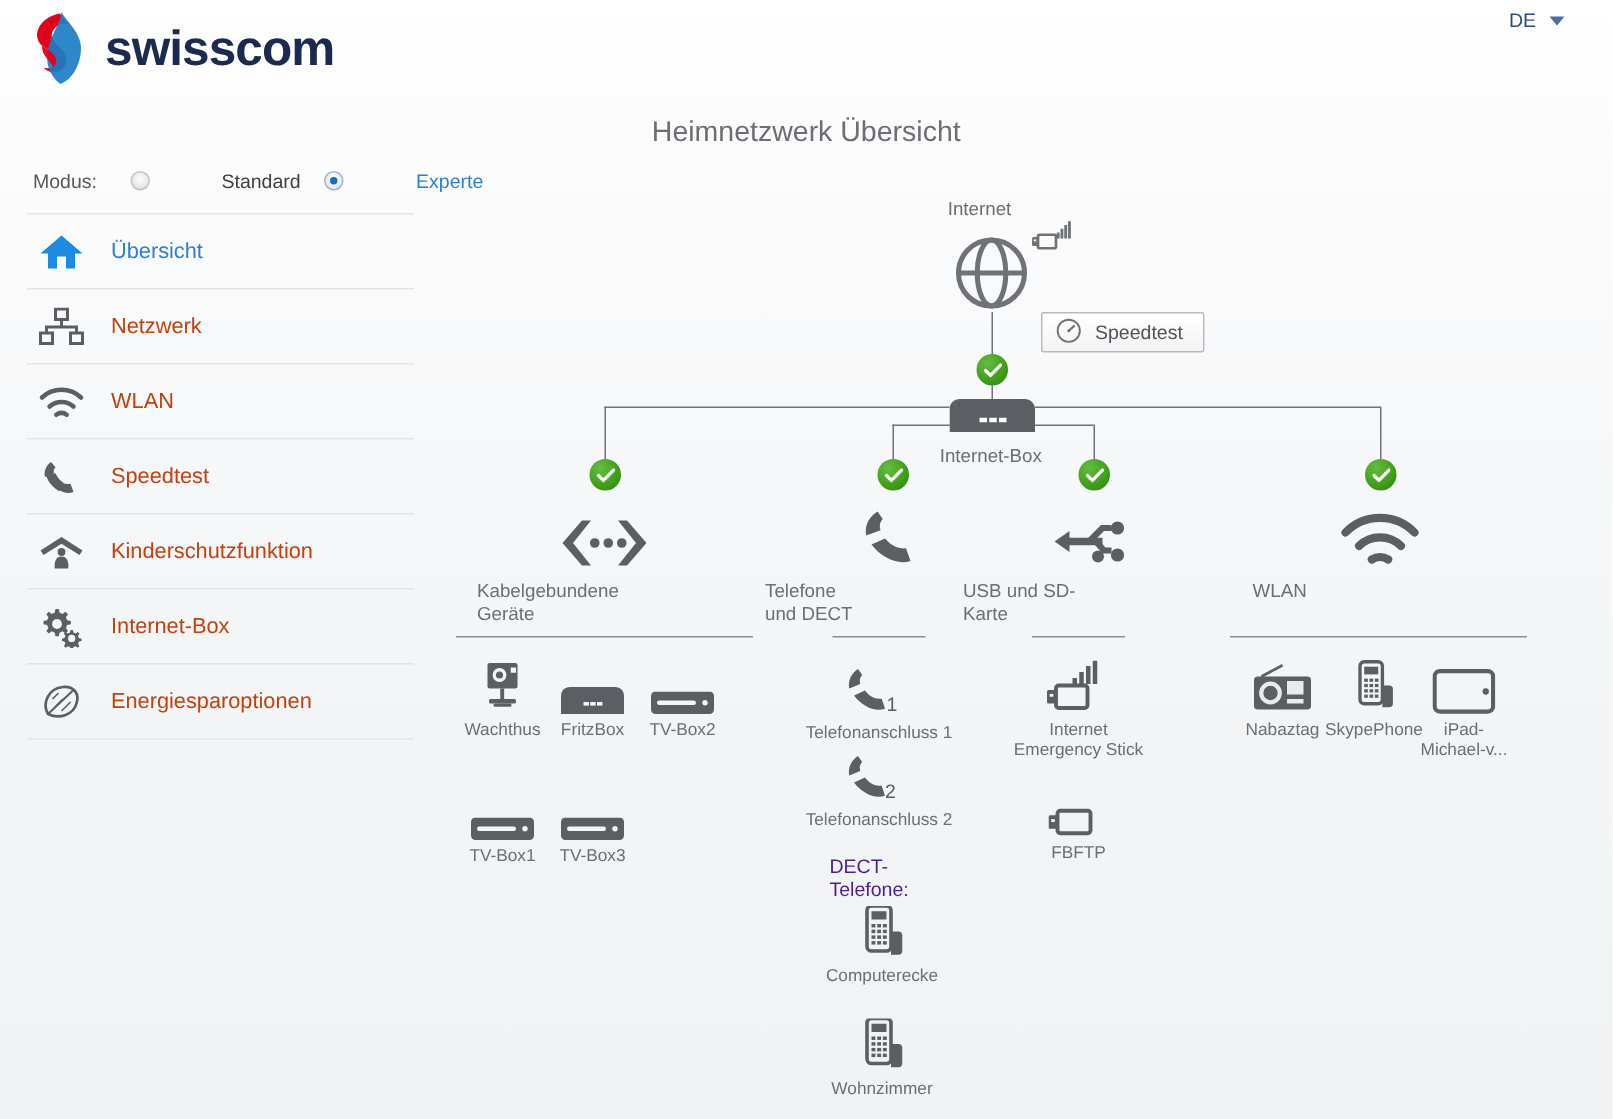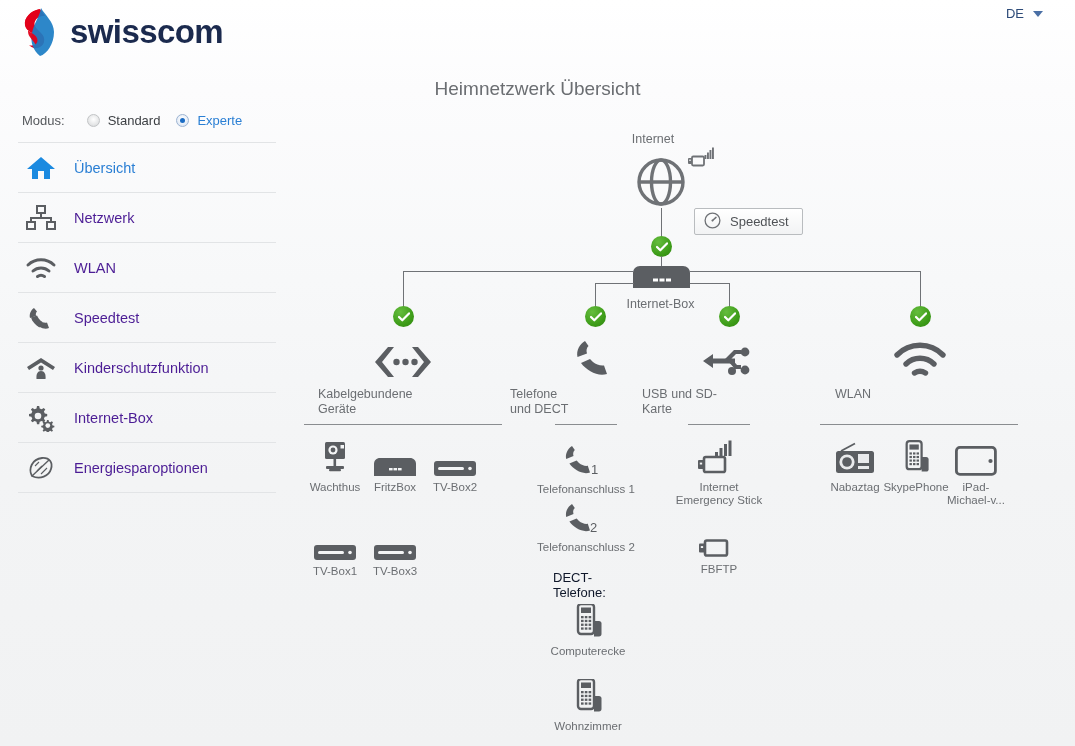--- a/index.html
+++ b/index.html
@@ -32,21 +32,21 @@
     border-left: 5px solid transparent; border-right: 5px solid transparent;
     border-top: 6px solid #4a6fa5;
   }
 
   
   .modus {
     position: absolute; left: 22px; top: 113px;
     display: flex; align-items: center; font-size: 13px; color: #55585c;
   }
   .modus-label { margin-right: 22px; }
-  .radio-opt { display: flex; align-items: center; cursor: pointer; margin-right: 16px; }
+  .radio-opt { display: flex; align-items: center; cursor: pointer; margin-right: 16px; gap: 40px; }
   .radio {
     width: 13px; height: 13px; border-radius: 50%;
     background: radial-gradient(circle at 50% 40%, #ffffff 0%, #e6e7e8 60%, #cfd1d3 100%);
     border: 1px solid #c2c4c6; margin-right: 8px; position: relative;
     box-sizing: border-box;
   }
   .radio.on {
     background: radial-gradient(circle at 50% 40%, #ffffff 0%, #eef3fa 45%, #cfdced 100%);
     border-color: #9db4d2;
   }
@@ -60,21 +60,21 @@
   .nav { position: absolute; left: 18px; top: 142px; width: 258px; }
   .nav-item {
     display: flex; align-items: center; height: 49px;
     border-bottom: 1px solid #e2e4e6; cursor: pointer;
   }
   .nav-item:first-child { border-top: 1px solid #e2e4e6; }
   .nav-icon {
     width: 46px; min-width: 46px; height: 34px;
     display: flex; align-items: center; justify-content: center;
   }
-  .nav-label { font-size: 14.5px; color: #4c1d95; margin-left: 10px; }
+  .nav-label { font-size: 14.5px; color: #c2410c; margin-left: 10px; }
   .nav-item.active .nav-label { color: #2a7fd4; }
 
   
   .title {
     position: absolute; left: 0; right: 0; top: 78px;
     text-align: center; font-size: 19px; color: #6b6e72; font-weight: normal;
   }
   .diagram { position: absolute; left: 290px; top: 0; width: 785px; height: 608px; }
 
   .globe-label { position: absolute; left: 318px; top: 132px; width: 90px; text-align: center; font-size: 12.5px; color: #6b6e72; }
@@ -108,21 +108,21 @@
   .cat-icon { height: 46px; display: flex; align-items: flex-end; justify-content: center; }
   .cat-label { margin-top: 9px; font-size: 12.5px; color: #6b6e72; line-height: 15px; }
   .cat-rule { position: absolute; height: 1px; background: #8a8d90; }
 
   .devgrid { position: absolute; }
   .dev {
     position: absolute; width: 76px; text-align: center; cursor: pointer;
   }
   .dev-icon { height: 40px; display: flex; align-items: flex-end; justify-content: center; }
   .dev-label { margin-top: 5px; font-size: 11.5px; color: #6b6e72; line-height: 13px; }
-  .section-head { position: absolute; font-size: 13px; color: #0f172a; }
+  .section-head { position: absolute; font-size: 13px; color: #4c1d95; }
 </style>
 </head>
 <body>
 
 <div class="page">
 
   <div class="logo-wrap">
     <svg class="logo-mark" viewBox="0 0 50 52">
       <path d="M26 3 C16 5 10 12 11 19 C12 26 21 27 23 32 C25 37 20 41 15 39 C19 44 28 43 30 36 C32 28 23 25 21 20 C19 15 24 9 31 10 Z" fill="#e2001a"></path>
       <path d="M27 2 C31 9 40 16 40 26 C40 38 33 48 26 50 C19 44 16 36 18 27 C20 17 26 10 27 2 Z" fill="#1b7dc4" opacity="0.92"></path>

